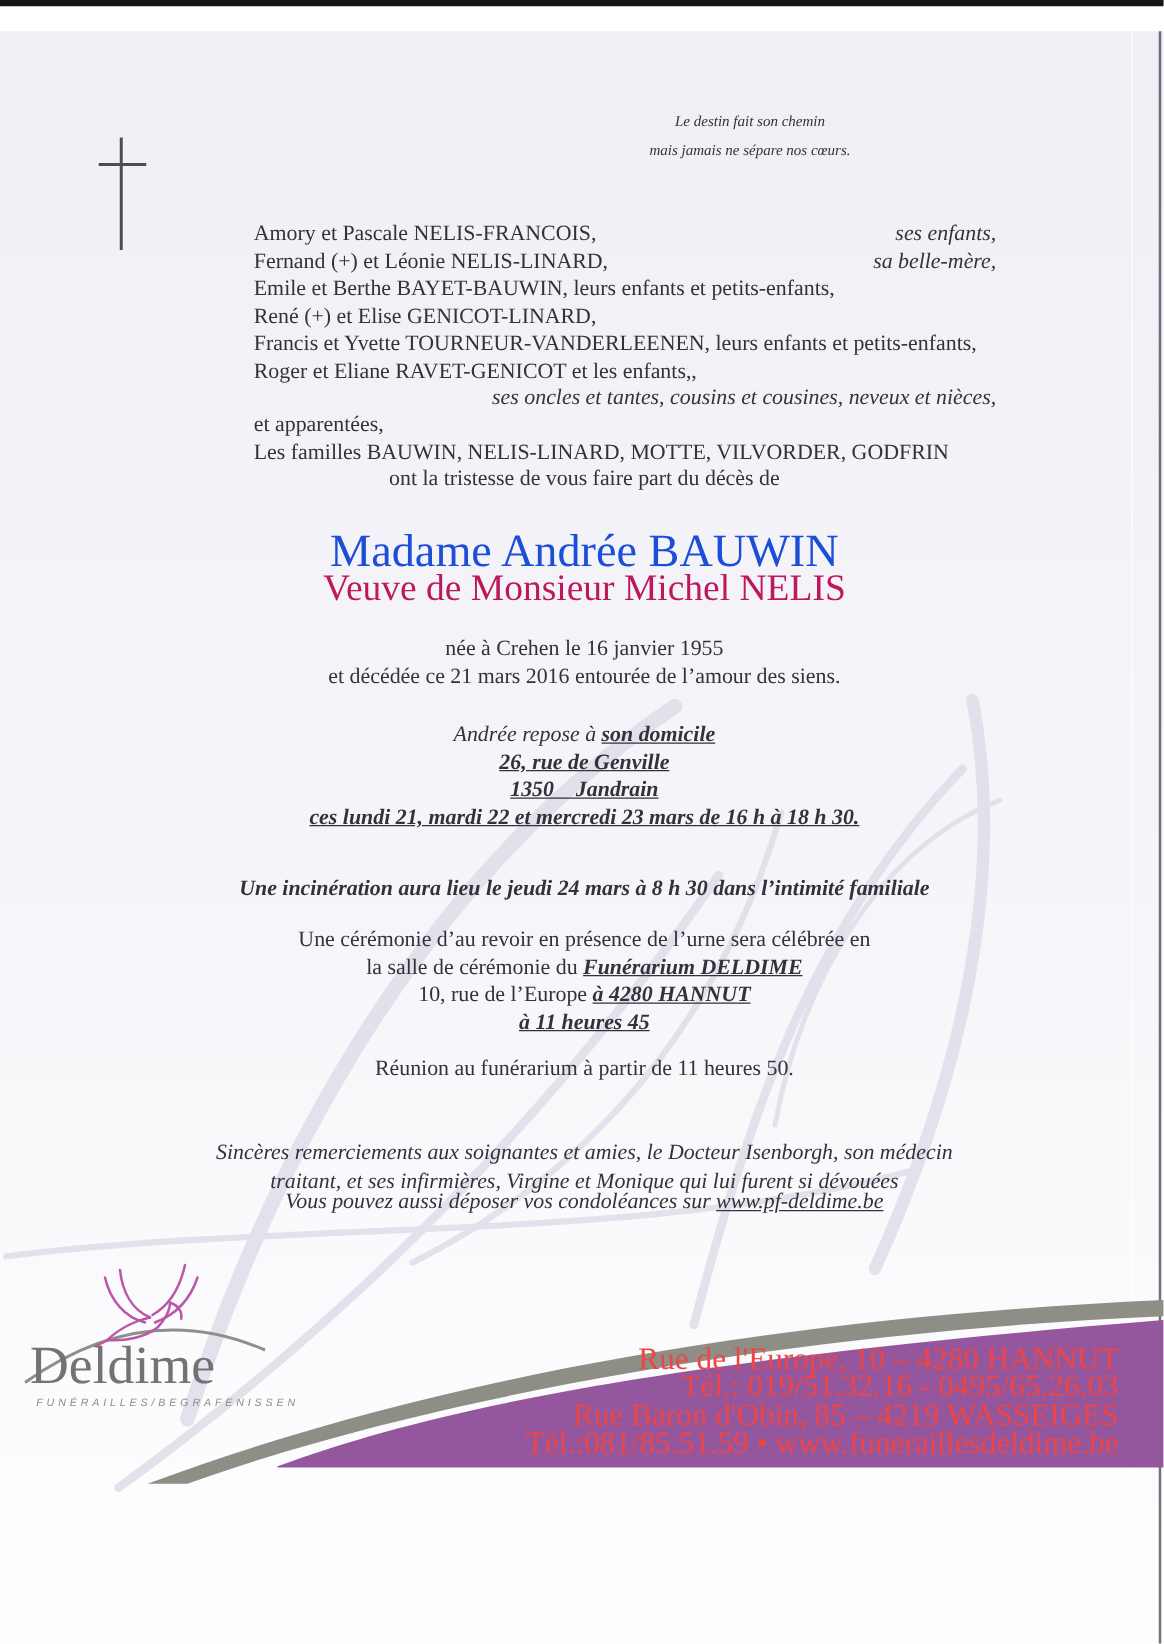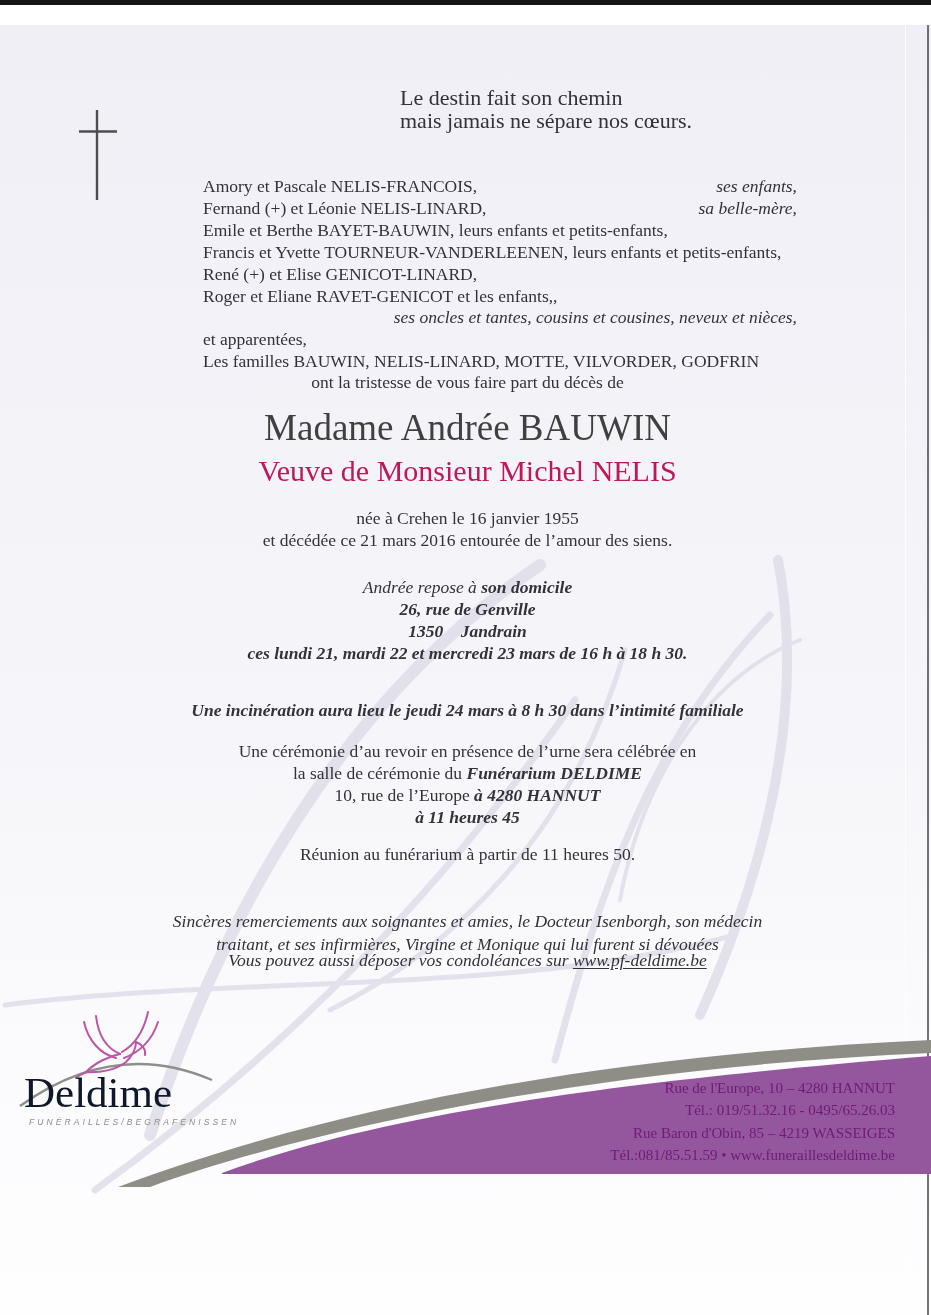--- a/index.html
+++ b/index.html
@@ -12,47 +12,47 @@
   .topbar{position:absolute;top:0;left:0;width:931px;height:5px;background:#151515;}
   .page{
     position:absolute;top:25px;left:0;width:931px;height:1290px;
     background:linear-gradient(180deg,#f0eff6 0%,#f3f2f8 25%,#f6f5f9 55%,#fbfafc 80%,#fefeff 100%);
   }
   .crease{position:absolute;top:25px;left:905px;width:1px;height:1290px;background:rgba(255,255,255,.85);}
   .scan-edge{position:absolute;top:25px;left:927px;width:2px;height:1290px;background:#3e4650;opacity:.75;}
   .deco{position:absolute;top:0;left:0;z-index:1;}
   .txt{position:absolute;z-index:2;}
 
-  .quote{top:86px;left:400px;width:400px;text-align:left;font-size:22px;line-height:23px;}
+  .quote{top:86px;left:400px;width:400px;text-align:center;font-style:italic;font-size:12px;line-height:23px;}
   .family{top:176px;left:203px;width:594px;font-size:17.5px;line-height:21.9px;}
   .frow{display:flex;justify-content:space-between;}
   .fr{font-style:italic;}
 
   .center-col{left:135px;width:665px;text-align:center;}
   .announcement{top:372px;font-size:17.5px;}
-  .deceased-name{top:405px;font-size:37px;line-height:46px;color:#404040;}
+  .deceased-name{top:419px;font-size:37px;line-height:46px;color:#1d4ed8;}
   .deceased-title{top:452px;font-size:30px;line-height:38px;color:#be185d;}
   .life{top:507px;font-size:17.5px;line-height:22px;}
   .repose{top:576px;font-size:17.5px;line-height:22px;}
   .cremation{top:700px;font-size:17.5px;font-weight:bold;font-style:italic;}
   .ceremony{top:740px;font-size:17.5px;line-height:22px;}
   .gathering{top:844px;font-size:17.5px;}
   .thanks{top:910px;font-size:17.5px;line-height:22.5px;font-style:italic;}
   .condolences{top:950px;font-size:17.5px;font-style:italic;}
 
   .it{font-style:italic;}
-  .bi{font-style:italic;font-weight:bold;}
+  .bi{font-style:italic;font-weight:bold;text-decoration:underline;}
   .pre{white-space:pre;}
   .u{text-decoration:underline;text-underline-offset:2px;}
 
-  .logo-name{top:1068px;left:24px;font-size:43px;line-height:50px;color:#0f172a;z-index:3;}
+  .logo-name{top:1068px;left:24px;font-size:43px;line-height:50px;color:#737373;z-index:3;}
   .logo-tagline{top:1117px;left:29px;font-size:8.5px;letter-spacing:3.1px;color:#8d8d85;
     font-family:"Liberation Sans","DejaVu Sans",sans-serif;z-index:3;font-style:italic;}
-  .footer-address{top:1077px;left:420px;width:475px;text-align:right;color:#701a75;
-    font-size:15px;line-height:22.4px;z-index:3;}
+  .footer-address{top:1077px;left:420px;width:475px;text-align:right;color:#ef4444;
+    font-size:25px;line-height:22.4px;z-index:3;}
 </style>
 </head>
 <body>
 
 <div class="page"></div>
 <div class="topbar"></div>
 <div class="crease"></div>
 <div class="scan-edge"></div>
 
 <svg class="deco" width="931" height="1315" viewBox="0 0 931 1315">
@@ -99,24 +99,24 @@
       <span class="fr">ses enfants,</span>
     </div>
   <div class="frow">
       <span>Fernand (+) et Léonie NELIS-LINARD,</span>
       <span class="fr">sa belle-mère,</span>
     </div>
   <div class="frow">
       <span>Emile et Berthe BAYET-BAUWIN, leurs enfants et petits-enfants,</span>
     </div>
   <div class="frow">
-      <span>Francis et Yvette TOURNEUR-VANDERLEENEN, leurs enfants et petits-enfants,</span>
+      <span>René (+) et Elise GENICOT-LINARD,</span>
     </div>
   <div class="frow">
-      <span>René (+) et Elise GENICOT-LINARD,</span>
+      <span>Francis et Yvette TOURNEUR-VANDERLEENEN, leurs enfants et petits-enfants,</span>
     </div>
   <div class="frow">
       <span>Roger et Eliane RAVET-GENICOT et les enfants,,</span>
     </div>
   <div class="frow">
       <span></span>
       <span class="fr">ses oncles et tantes, cousins et cousines, neveux et nièces,</span>
     </div>
   <div class="frow">
       <span>et apparentées,</span>

